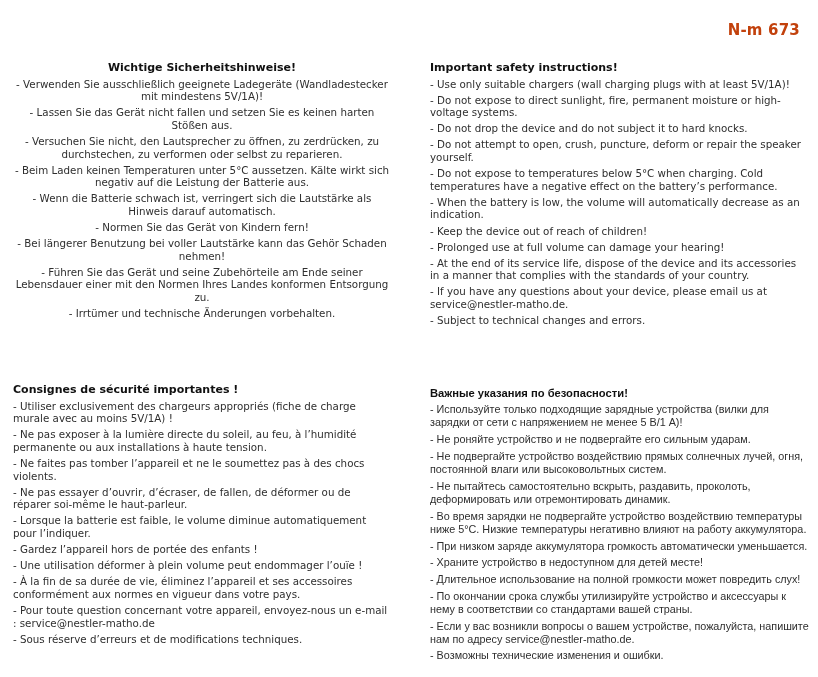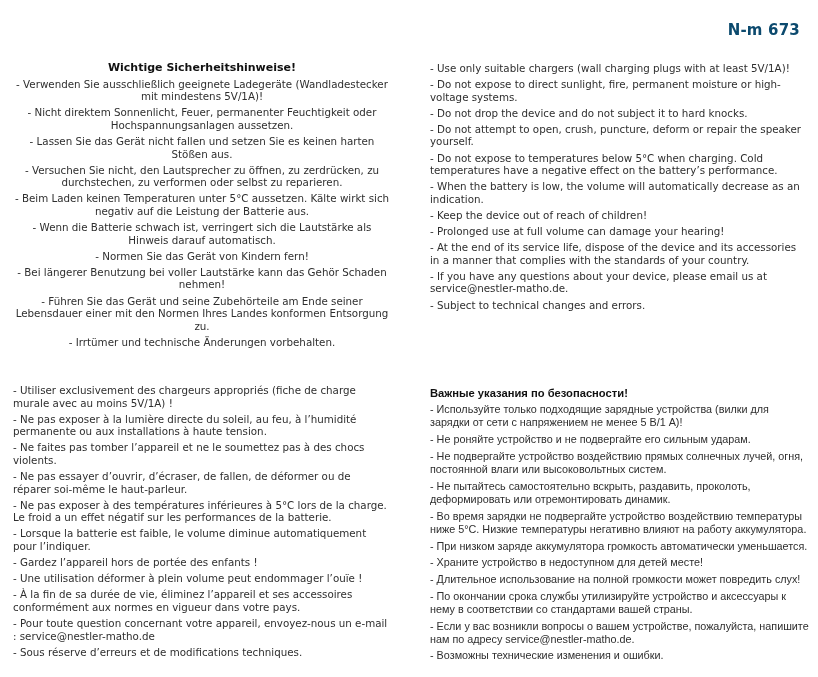--- a/index.html
+++ b/index.html
@@ -11,21 +11,21 @@
     overflow: hidden;
     font-family: "DejaVu Sans", sans-serif;
     color: #2e2e2e;
   }
   .model-number {
     position: absolute;
     top: 21px;
     right: 18px;
     font-size: 15px;
     font-weight: 700;
-    color: #0c4a6e;
+    color: #c2410c;
     letter-spacing: 0.2px;
   }
   .section {
     position: absolute;
     font-size: 10.3px;
     line-height: 12.6px;
   }
   .section .section-title {
     font-weight: 700;
     color: #111111;
@@ -50,55 +50,55 @@
 <body>
 
 <div class="page">
 
   <div class="model-number">N-m 673</div>
 
   <div class="section sec-de">
     <p class="section-title">Wichtige Sicherheitshinweise!</p>
     <div>
         <p class="item">- Verwenden Sie ausschließlich geeignete Ladegeräte (Wandladestecker mit mindestens 5V/1A)!</p>
-        <p class="item">- Nicht direktem Sonnenlicht, Feuer, permanenter Feuchtigkeit oder Hochspannungsanlagen aussetzen.</p>
         <p class="item">- Lassen Sie das Gerät nicht fallen und setzen Sie es keinen harten Stößen aus.</p>
         <p class="item">- Versuchen Sie nicht, den Lautsprecher zu öffnen, zu zerdrücken, zu durchstechen, zu verformen oder selbst zu reparieren.</p>
         <p class="item">- Beim Laden keinen Temperaturen unter 5°C aussetzen. Kälte wirkt sich negativ auf die Leistung der Batterie aus.</p>
         <p class="item">- Wenn die Batterie schwach ist, verringert sich die Lautstärke als Hinweis darauf automatisch.</p>
         <p class="item">- Normen Sie das Gerät von Kindern fern!</p>
         <p class="item">- Bei längerer Benutzung bei voller Lautstärke kann das Gehör Schaden nehmen!</p>
         <p class="item">- Führen Sie das Gerät und seine Zubehörteile am Ende seiner Lebensdauer einer mit den Normen Ihres Landes konformen Entsorgung zu.</p>
         <p class="item">- Irrtümer und technische Änderungen vorbehalten.</p>
       </div>
   </div>
 
   <div class="section sec-en">
+    <p class="section-title">Important safety instructions!</p>
     <div>
         <p class="item">- Use only suitable chargers (wall charging plugs with at least 5V/1A)!</p>
         <p class="item">- Do not expose to direct sunlight, fire, permanent moisture or high-voltage systems.</p>
         <p class="item">- Do not drop the device and do not subject it to hard knocks.</p>
         <p class="item">- Do not attempt to open, crush, puncture, deform or repair the speaker yourself.</p>
         <p class="item">- Do not expose to temperatures below 5°C when charging. Cold temperatures have a negative effect on the battery’s performance.</p>
         <p class="item">- When the battery is low, the volume will automatically decrease as an indication.</p>
         <p class="item">- Keep the device out of reach of children!</p>
         <p class="item">- Prolonged use at full volume can damage your hearing!</p>
         <p class="item">- At the end of its service life, dispose of the device and its accessories in a manner that complies with the standards of your country.</p>
         <p class="item">- If you have any questions about your device, please email us at service@nestler-matho.de.</p>
         <p class="item">- Subject to technical changes and errors.</p>
       </div>
   </div>
 
   <div class="section sec-fr">
+    <p class="section-title">Consignes de sécurité importantes !</p>
     <div>
         <p class="item">- Utiliser exclusivement des chargeurs appropriés (fiche de charge murale avec au moins 5V/1A) !</p>
         <p class="item">- Ne pas exposer à la lumière directe du soleil, au feu, à l’humidité permanente ou aux installations à haute tension.</p>
         <p class="item">- Ne faites pas tomber l’appareil et ne le soumettez pas à des chocs violents.</p>
         <p class="item">- Ne pas essayer d’ouvrir, d’écraser, de fallen, de déformer ou de réparer soi-même le haut-parleur.</p>
-        <p class="item">- Ne pas exposer à des températures inférieures à 5°C lors de la charge. Le froid a un effet négatif sur les performances de la batterie.</p>
         <p class="item">- Lorsque la batterie est faible, le volume diminue automatiquement pour l’indiquer.</p>
         <p class="item">- Gardez l’appareil hors de portée des enfants !</p>
         <p class="item">- Une utilisation déformer à plein volume peut endommager l’ouïe !</p>
         <p class="item">- À la fin de sa durée de vie, éliminez l’appareil et ses accessoires conformément aux normes en vigueur dans votre pays.</p>
         <p class="item">- Pour toute question concernant votre appareil, envoyez-nous un e-mail : service@nestler-matho.de</p>
         <p class="item">- Sous réserve d’erreurs et de modifications techniques.</p>
       </div>
   </div>
 
   <div class="section sec-ru">

